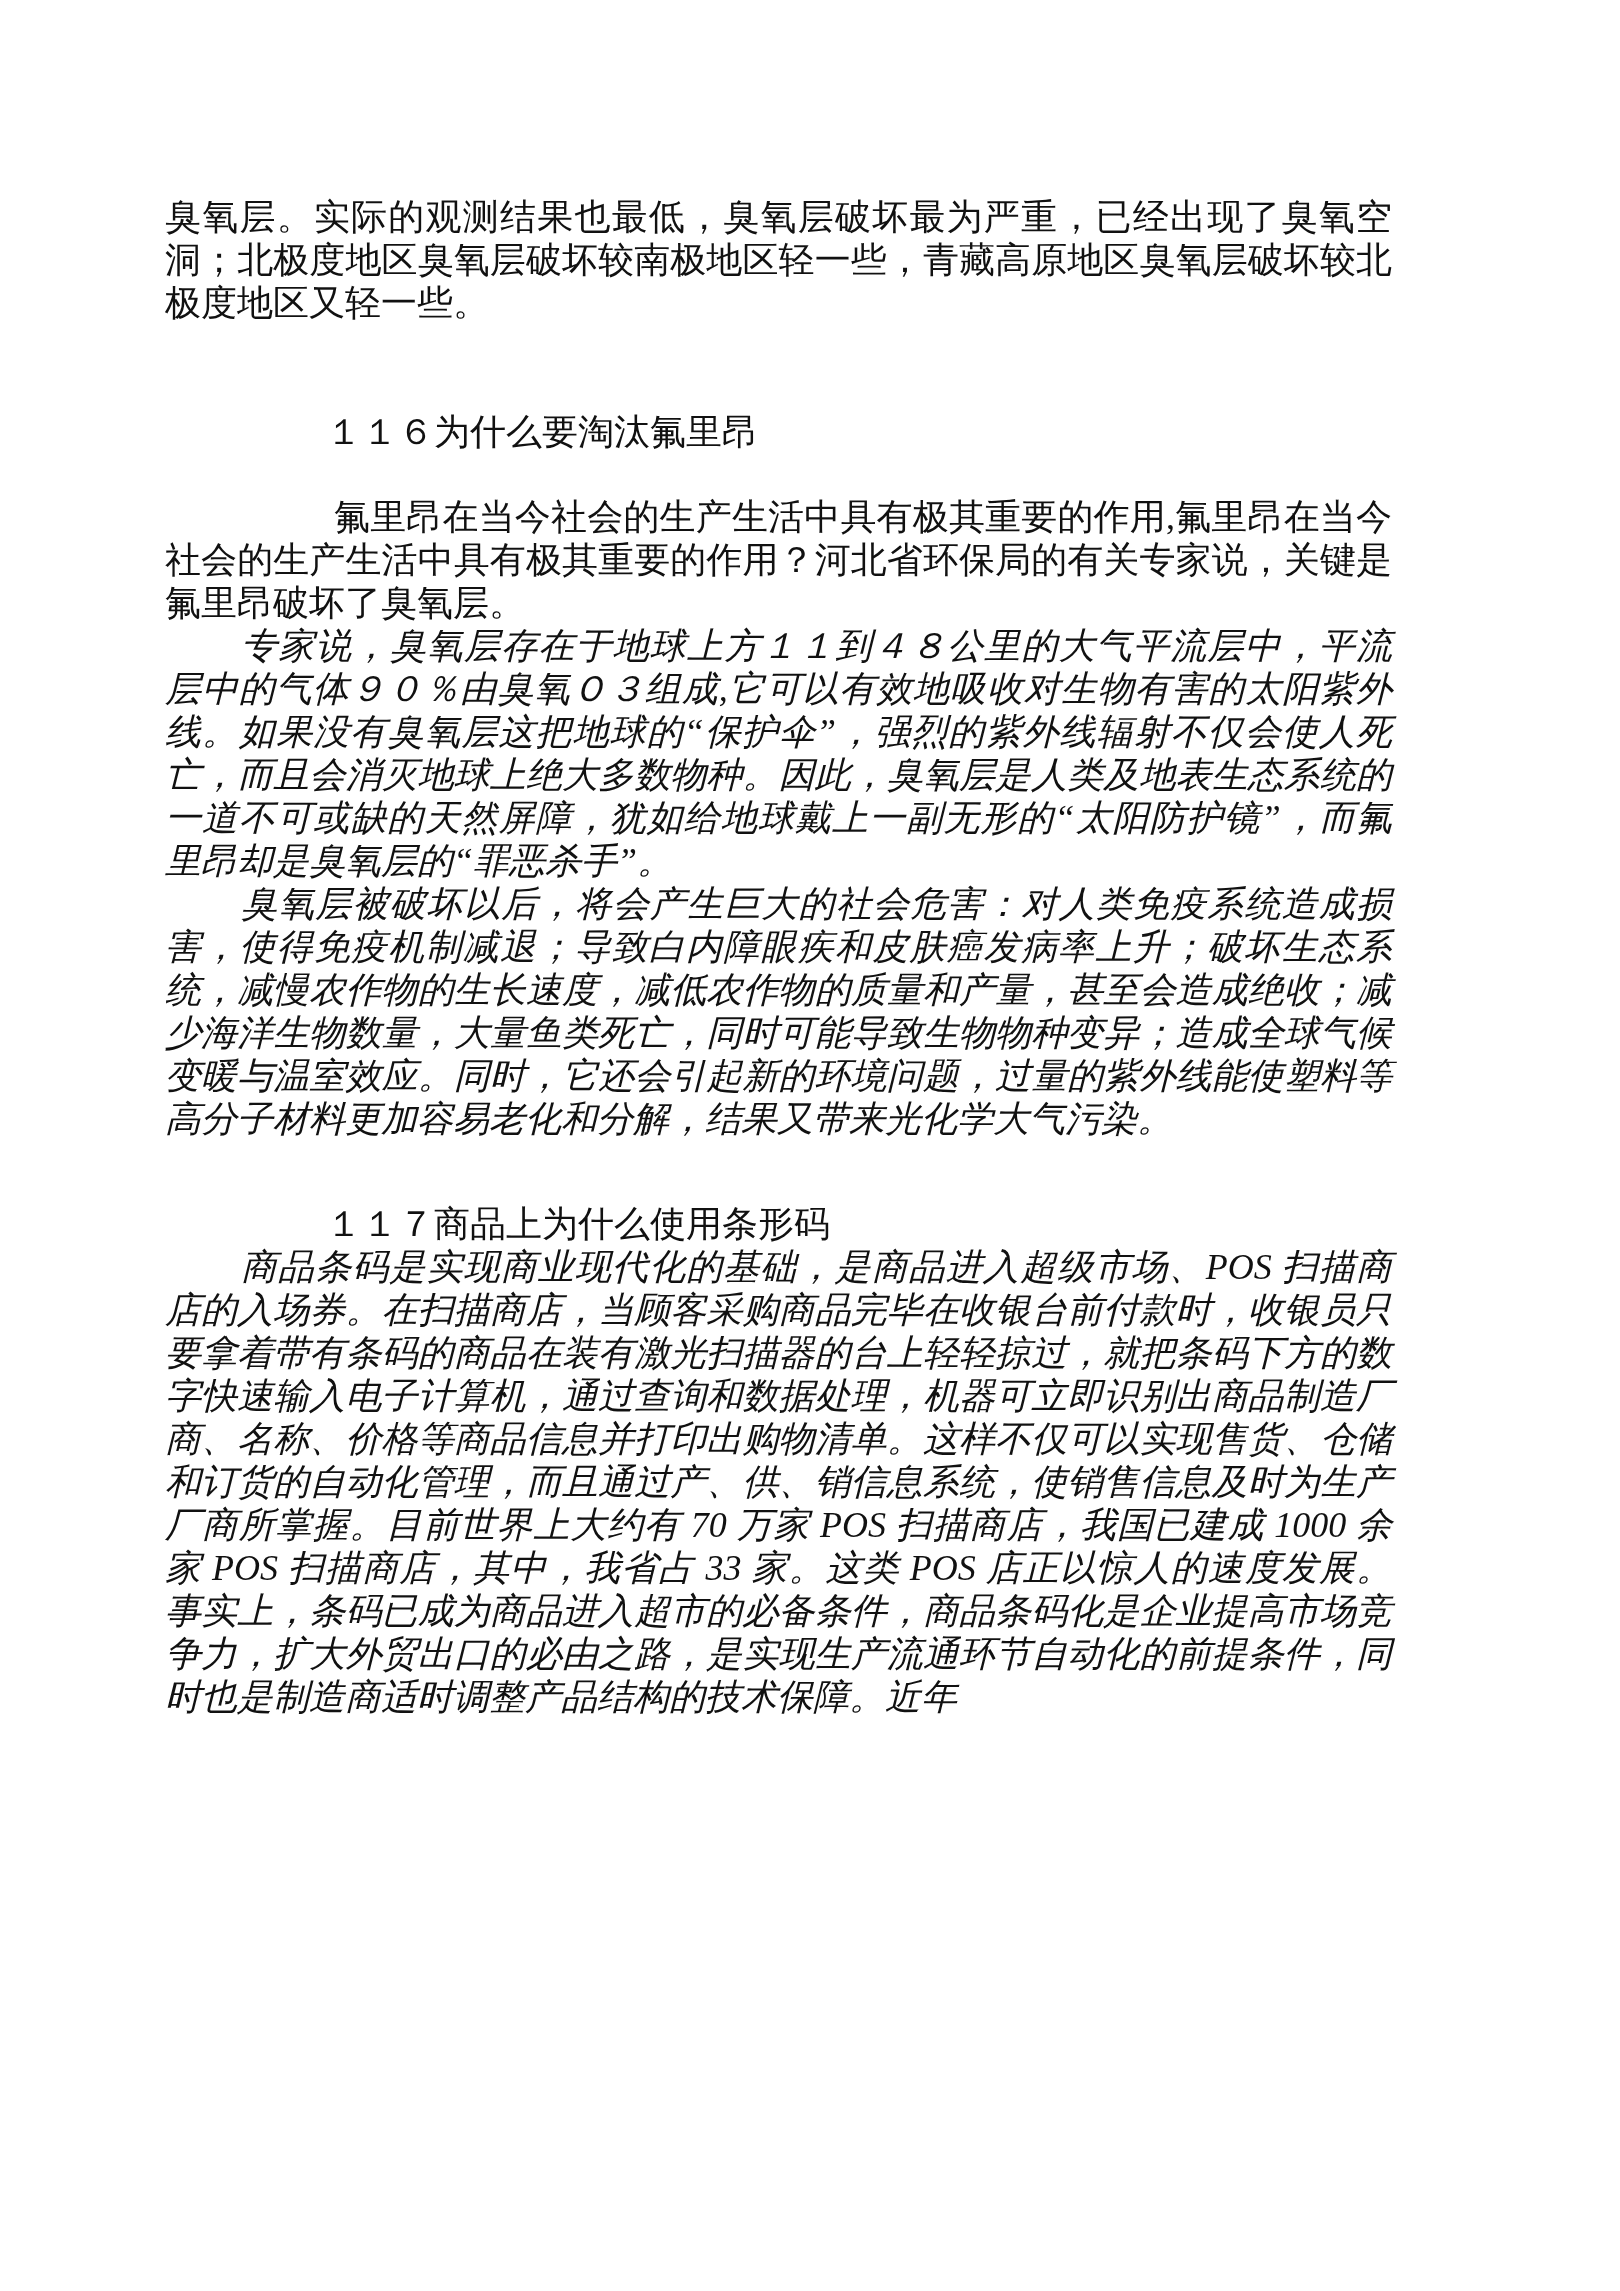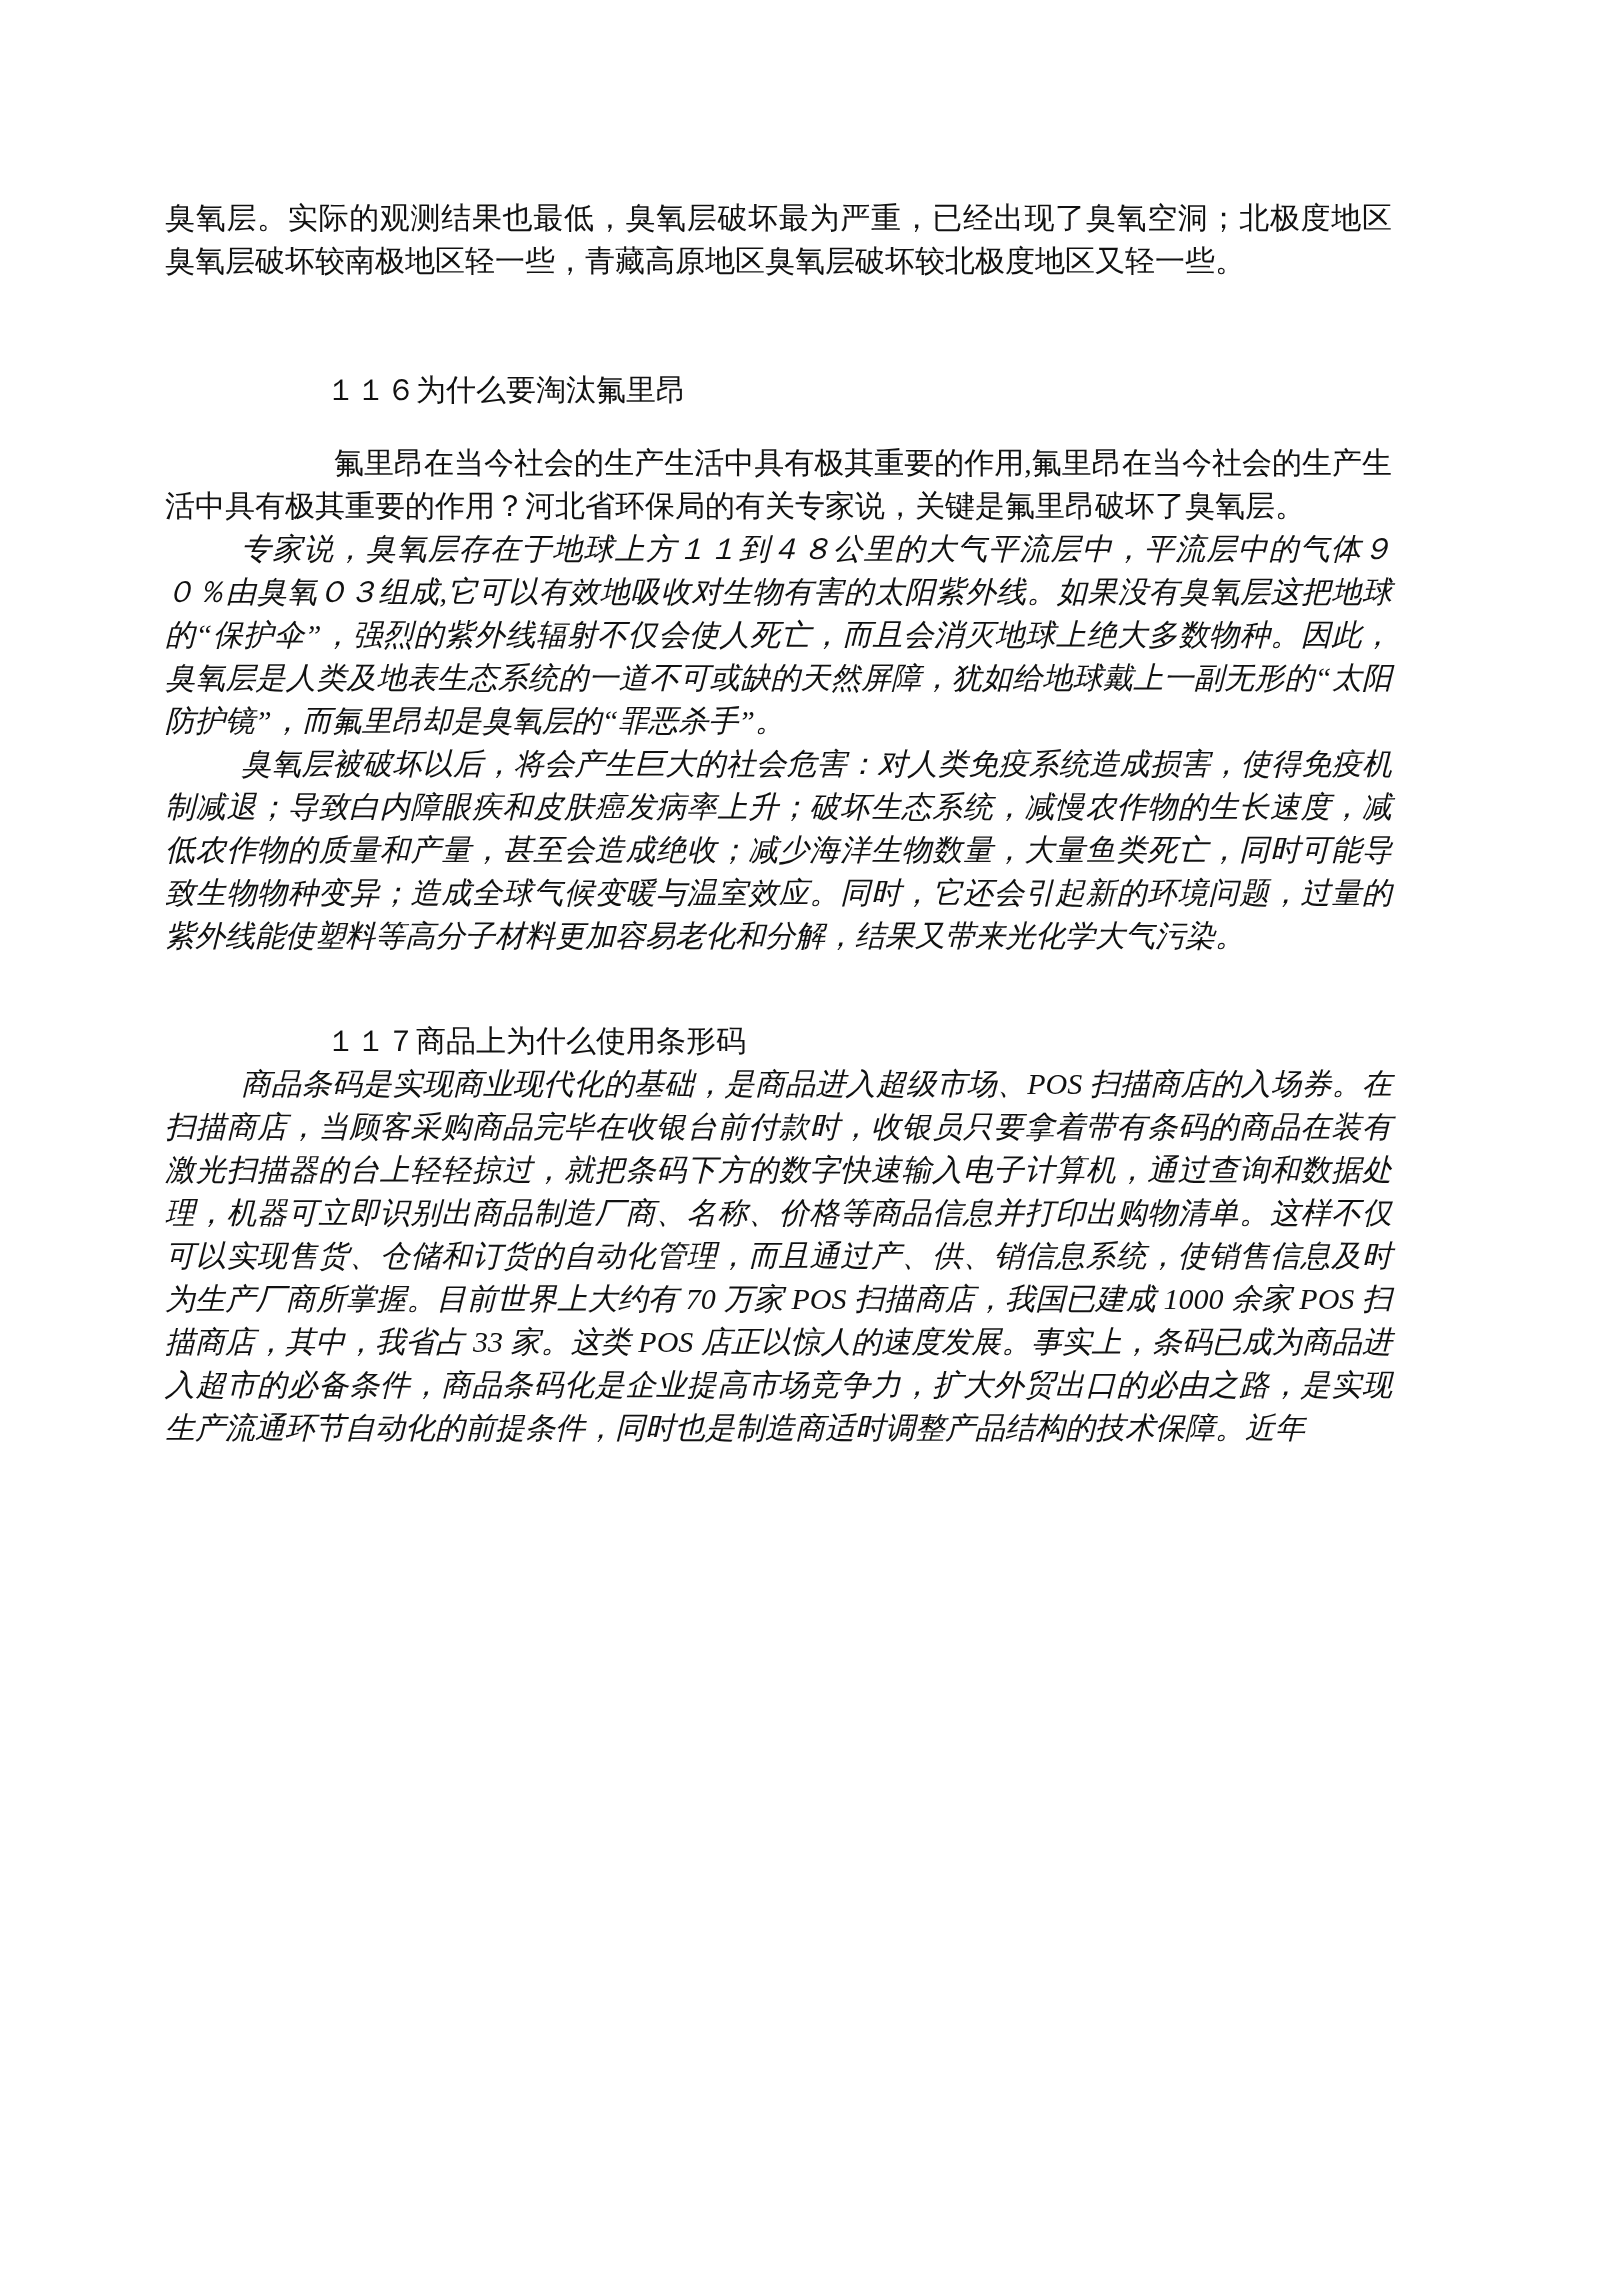--- a/index.html
+++ b/index.html
@@ -14,38 +14,38 @@
     background: #ffffff;
     overflow: hidden;
     font-family: "Liberation Serif", "DejaVu Serif", serif;
     color: #111111;
   }
   .textblock {
     position: absolute;
     left: 165px;
     top: 196px;
     width: 1227px;
-    font-size: 30px;
+    font-size: 36px;
     line-height: 43px;
     text-align: justify;
     word-break: normal;
     overflow-wrap: break-word;
   }
   .blk {
     margin: 0;
     padding: 0;
   }
   
   .cont { text-indent: 0; }
   
   .hd {
     margin-left: 161px;
     text-align: left;
   }
-  .hd-116 { margin-top: 86px; margin-bottom: 30px; }
+  .hd-116 { margin-top: 86px; margin-bottom: 42px; }
   .hd-117 { margin-top: 62px; margin-bottom: 0; }
   
   .para { text-indent: 76px; font-style: italic; }
   
   .para-deep { text-indent: 169px; }
 </style>
 </head>
 <body>
 
 <div class="page">

